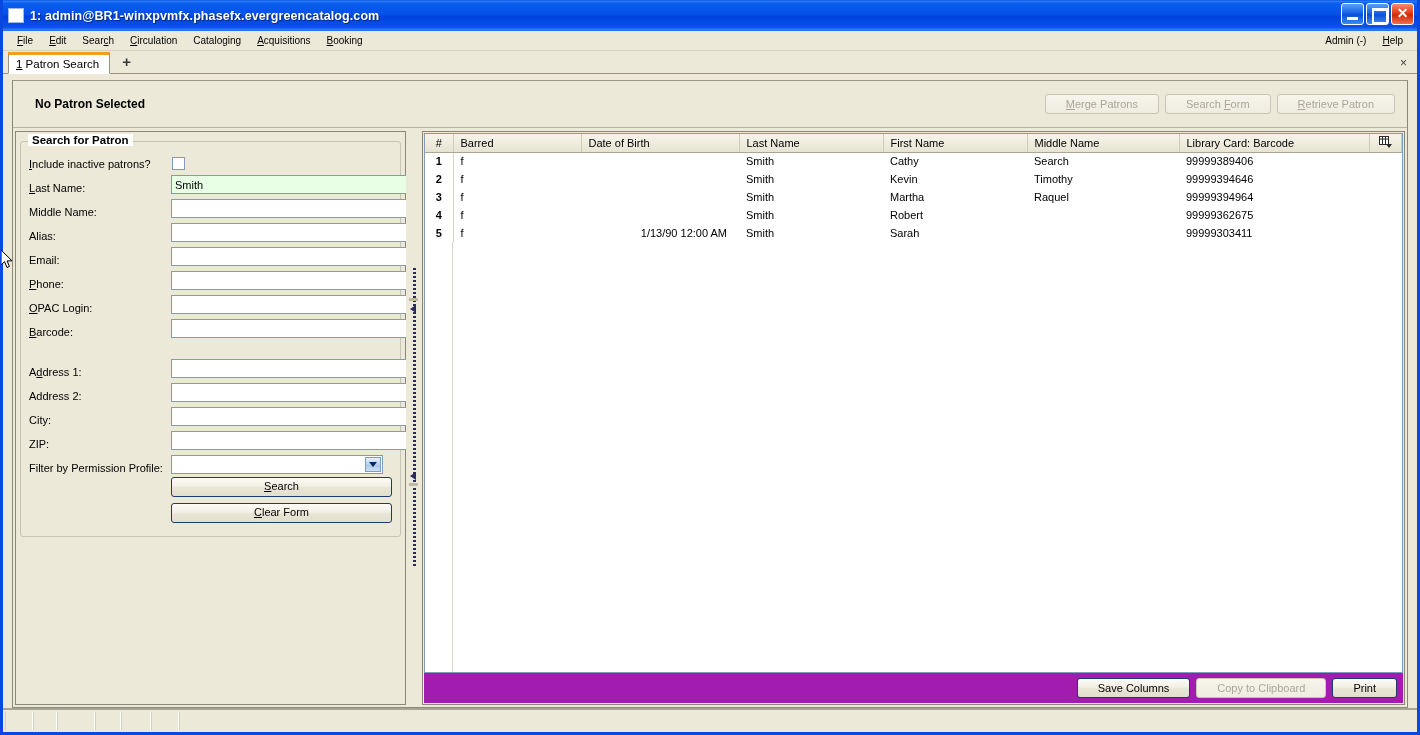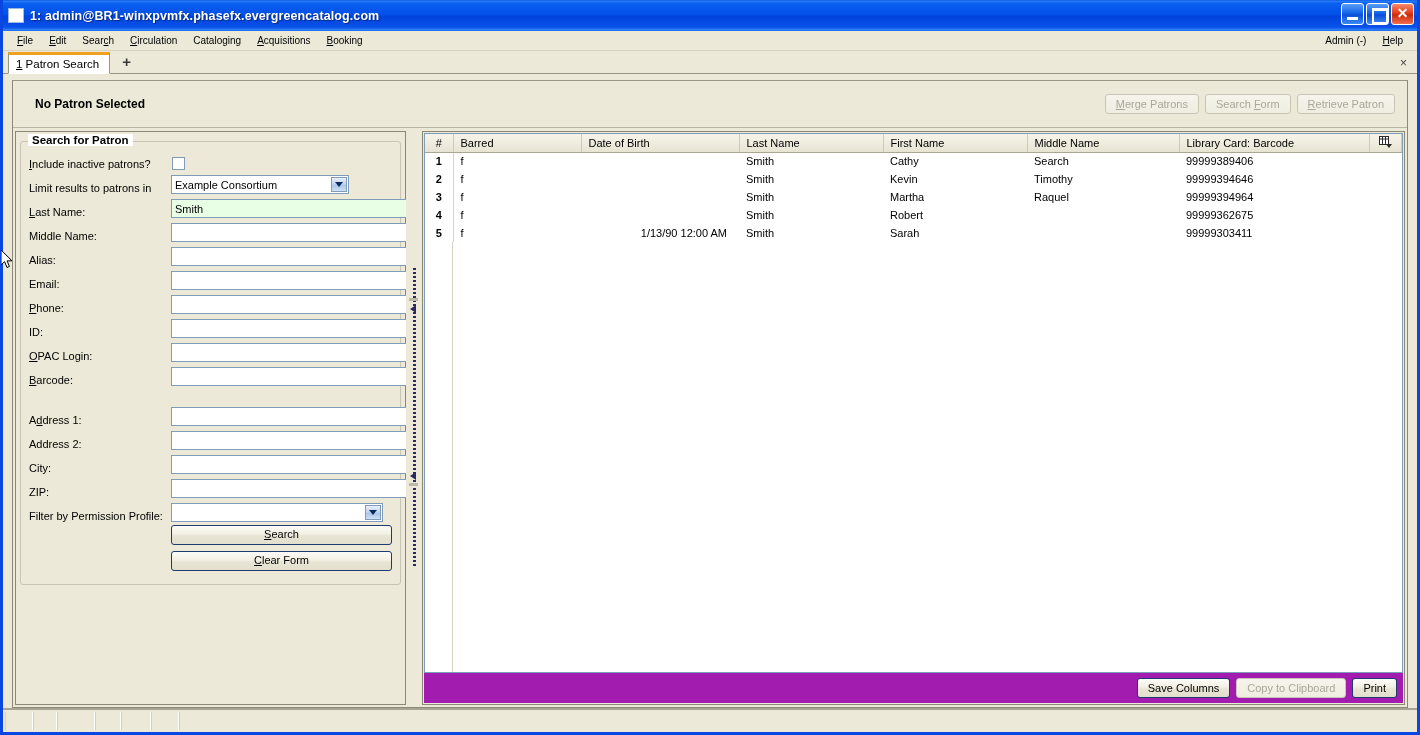--- a/index.html
+++ b/index.html
@@ -187,21 +187,21 @@
     margin-left: auto;
     display: flex;
     gap: 6px;
   }
   .btn {
     font-family: "Liberation Sans", sans-serif;
     font-size: 11px;
     background: linear-gradient(to bottom, #fdfcf7 0%, #f2efe3 45%, #e9e5d5 55%, #e3dfcd 100%);
     border: 1px solid #8b8772;
     border-radius: 3px;
-    padding: 3px 10px;
+    padding: 3px 20px;
     color: #000;
     cursor: default;
     white-space: nowrap;
   }
   .btn-disabled {
     color: #aaa69a;
     border: 1px solid #c9c5b4;
     background: linear-gradient(to bottom, #f6f4ec 0%, #efece0 100%);
   }
   .btn-default {
@@ -522,29 +522,20 @@
           <div id="search-group">
             <div id="search-group-legend">Search for Patron</div>
 
             <div class="form-row">
               <div class="flabel"><span class="ul">I</span>nclude inactive patrons?</div>
               <div class="fctl">
                 <div id="chk-inactive"></div>
               </div>
             </div>
 
-            <div class="form-row">
-              <div class="flabel">Limit results to patrons in</div>
-              <div class="fctl">
-                <div class="selectbox">
-                  <span>Example Consortium</span>
-                  <span class="sel-arrow"></span>
-                </div>
-              </div>
-            </div>
 
             <div class="form-row">
               <div class="flabel"><span class="ul">L</span>ast Name:</div>
               <div class="fctl">
                 <input class="txtinput focused" type="text" value="Smith" style="">
               </div>
             </div>
 
 
             <div class="form-row">
@@ -568,26 +559,20 @@
               </div>
             </div>
 
             <div class="form-row">
               <div class="flabel"><span class="ul">P</span>hone:</div>
               <div class="fctl">
                 <input class="txtinput" type="text" value="" style="">
               </div>
             </div>
 
-            <div class="form-row">
-              <div class="flabel">ID:</div>
-              <div class="fctl">
-                <input class="txtinput" type="text" value="" style="">
-              </div>
-            </div>
 
             <div class="form-row">
               <div class="flabel"><span class="ul">O</span>PAC Login:</div>
               <div class="fctl">
                 <input class="txtinput" type="text" value="" style="">
               </div>
             </div>
 
             <div class="form-row">
               <div class="flabel"><span class="ul">B</span>arcode:</div>

